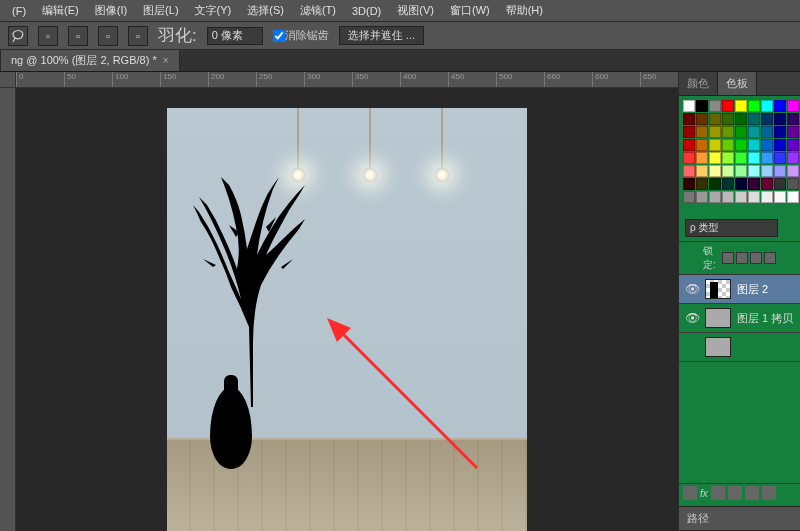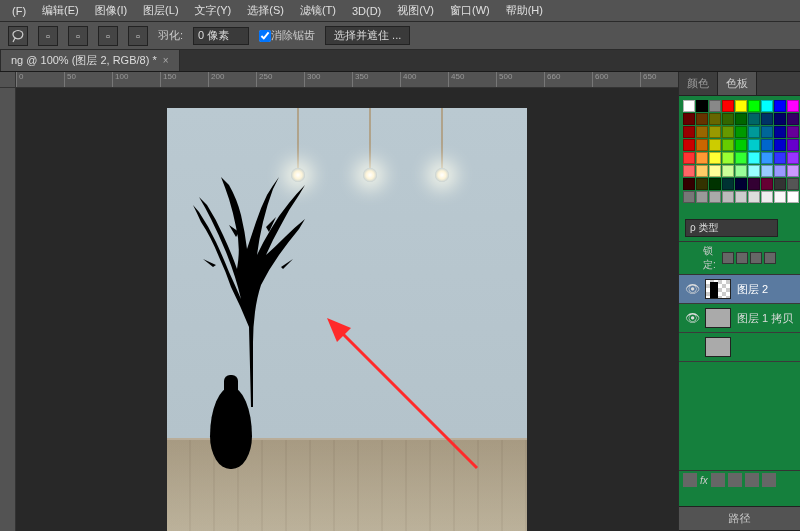--- a/index.html
+++ b/index.html
@@ -4,21 +4,21 @@
 <style>
 * { margin: 0; padding: 0; box-sizing: border-box; }
 body { background: #323232; color: #ccc; font-family: "Microsoft YaHei", Arial, sans-serif; font-size: 11px; overflow: hidden; width: 800px; height: 531px; position: relative; }
 
 
 .menubar { background: #535353; height: 22px; display: flex; align-items: center; padding: 0 4px; border-bottom: 1px solid #2a2a2a; }
 .menubar-item { padding: 0 8px; color: #e0e0e0; cursor: default; font-size: 11px; }
 
 
 .optionsbar { background: #535353; height: 28px; display: flex; align-items: center; padding: 0 8px; border-bottom: 1px solid #2a2a2a; gap: 10px; }
-.opt-label { color: #ccc; font-size: 11px; text-align: right; }
+.opt-label { color: #ccc; font-size: 17px; text-align: right; }
 .opt-input { background: #3a3a3a; border: 1px solid #222; color: #ddd; width: 56px; height: 18px; font-size: 11px; padding: 0 4px; }
 .opt-cb { display: flex; align-items: center; }
 .opt-cb input { width: 12px; height: 12px; }
 .opt-btn { background: #3a3a3a; border: 1px solid #222; color: #ddd; padding: 1px 8px; font-size: 11px; }
 .tool-icon { width: 20px; height: 20px; background: #454545; border: 1px solid #222; display: flex; align-items: center; justify-content: center; }
 
 
 .doctab-bar { background: #323232; height: 22px; border-bottom: 1px solid #1a1a1a; display: flex; align-items: flex-end; }
 .doctab { background: #535353; color: #ddd; padding: 3px 10px; font-size: 11px; border: 1px solid #2a2a2a; border-bottom: none; display: flex; align-items: center; gap: 6px; }
 .doctab-close { color: #aaa; font-size: 10px; }
@@ -68,21 +68,21 @@
 .eye { width: 14px; text-align: center; color: #ddd; font-size: 12px; }
 .thumb { width: 26px; height: 20px; background: #aaa; border: 1px solid #222; position: relative; overflow: hidden; }
 .thumb.checker { background: repeating-conic-gradient(#ccc 0 25%, #fff 0 50%) 0 0/8px 8px; }
 .thumb.checker:after { content: ""; position: absolute; left: 4px; top: 2px; width: 8px; height: 16px; background: #000; }
 .layer-name { font-size: 11px; color: #ddd; flex: 1; overflow: hidden; text-overflow: ellipsis; white-space: nowrap; }
 .layer-row.active .layer-name { color: #fff; }
 
 .layer-footer { display: flex; align-items: center; gap: 3px; padding: 2px 4px; border-top: 1px solid #333; }
 .layer-footer .mini-ic { width: 14px; height: 14px; background: #666; border: none; }
 
-.paths-panel { margin-top: 17px; text-align: center; }
+.paths-panel { margin-top: 4px; }
 .panel-section-tab { padding: 4px 8px; background: #535353; border-top: 1px solid #222; border-bottom: 1px solid #222; font-size: 11px; }
 </style>
 </head>
 <body>
 
 <div class="menubar">
   <div class="menubar-item">(F)</div>
   <div class="menubar-item">编辑(E)</div>
   <div class="menubar-item">图像(I)</div>
   <div class="menubar-item">图层(L)</div>

